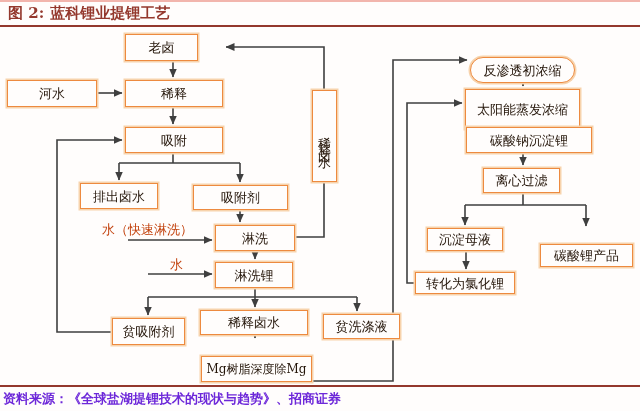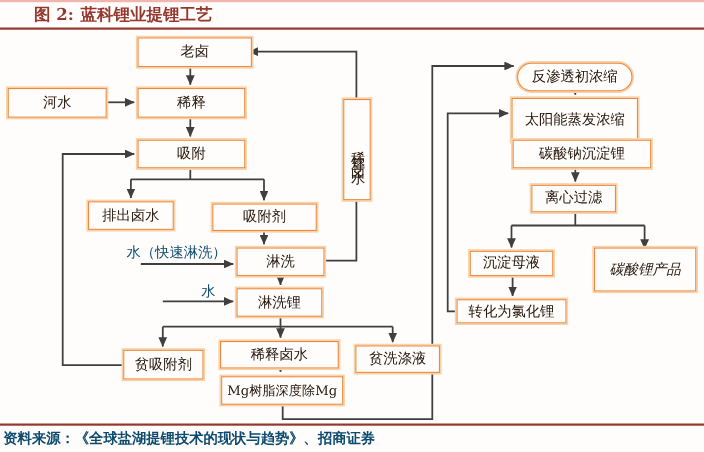--- a/index.html
+++ b/index.html
@@ -9,37 +9,37 @@
     --line:#3F3F3F;
     --top-rule:#F2B5AD;
   }
   html,body{margin:0;padding:0;background:#ffffff;}
   .page{
     position:relative;width:640px;height:411px;overflow:hidden;
     background:#FFFDFC;
     font-family:"DejaVu Serif","Liberation Serif",serif;
   }
   .rule-top{position:absolute;left:0;top:0;width:640px;height:2px;background:var(--top-rule,#F2B5AD);}
-  .title-bar{position:absolute;left:8px;top:4px;font-size:15px;font-weight:bold;color:var(--accent,#94382D);white-space:nowrap;margin-left:23px;}
+  .title-bar{position:absolute;left:8px;top:4px;font-size:15px;font-weight:bold;color:var(--accent,#94382D);white-space:nowrap;}
   .title-bar .prefix{margin-right:6px;}
   .rule-title{position:absolute;left:0;top:25px;width:640px;height:2px;background:var(--accent,#94382D);}
   .rule-bottom{position:absolute;left:0;top:385px;width:640px;height:2px;background:var(--accent,#94382D);}
-  .source{position:absolute;left:3px;top:390px;font-size:13px;font-weight:600;color:#0c4a6e;white-space:nowrap;}
+  .source{position:absolute;left:3px;top:390px;font-size:13px;font-weight:600;color:#6d28d9;white-space:nowrap;}
   svg.wires{position:absolute;left:0;top:0;z-index:1;}
   .node{
     position:absolute;z-index:2;box-sizing:border-box;
     background:#FFFDFC;
     border:1.5px solid var(--box-border,#ED8A3F);
     box-shadow:0 0 0 1.5px var(--box-glow,#F7D3AC);
     display:flex;align-items:center;justify-content:center;
     font-size:13px;color:#241509;white-space:nowrap;line-height:1;
   }
   .node.small{font-size:12px;}
   .node.vertical{writing-mode:vertical-rl;text-orientation:upright;letter-spacing:6px;padding-top:6px;}
-  .free-label{position:absolute;z-index:2;font-size:13px;color:#0c4a6e;white-space:nowrap;margin-left:13px;}
+  .free-label{position:absolute;z-index:2;font-size:13px;color:#c2410c;white-space:nowrap;}
 </style>
 </head>
 <body>
 
 <div class="page">
 
   <div class="rule-top"></div>
 
   <div class="title-bar">
     <span class="prefix">图 2:</span><span>蓝科锂业提锂工艺</span>
@@ -76,39 +76,39 @@
       <path d="M523 117 L523 124" marker-end="url(#ah)"></path>
       <path d="M523 153 L523 165" marker-end="url(#ah)"></path>
       <path d="M523 193 V205 M465 205 H586"></path>
       <path d="M465 205 L465 225" marker-end="url(#ah)"></path>
       <path d="M586 205 L586 226" marker-end="url(#ah)"></path>
       <path d="M466 251 L466 269" marker-end="url(#ah)"></path>
       <path d="M415 283 L407 283 L407 103 L462 103" marker-end="url(#ah)"></path>
     </g>
   </svg>
 
-  <div class="node" style="left:125px;top:34px;width:104px;height:27px;">老卤</div>
+  <div class="node" style="left:125px;top:34px;width:73px;height:27px;">老卤</div>
   <div class="node" style="left:7px;top:80px;width:90px;height:27px;">河水</div>
   <div class="node" style="left:125px;top:127px;width:98px;height:26px;">吸附</div>
   <div class="node" style="left:125px;top:80px;width:98px;height:27px;">稀释</div>
   <div class="node" style="left:80px;top:183px;width:78px;height:26px;">排出卤水</div>
   <div class="node" style="left:193px;top:185px;width:95px;height:25px;">吸附剂</div>
   <div class="node" style="left:215px;top:225px;width:80px;height:26px;">淋洗</div>
   <div class="node" style="left:215px;top:262px;width:78px;height:26px;">淋洗锂</div>
   <div class="node" style="left:112px;top:318px;width:73px;height:27px;">贫吸附剂</div>
   <div class="node" style="left:200px;top:310px;width:108px;height:25px;">稀释卤水</div>
   <div class="node" style="left:323px;top:314px;width:77px;height:25px;">贫洗涤液</div>
-  <div class="node small" style="left:201px;top:342px;width:111px;height:26px;text-align:center;">Mg树脂深度除Mg</div>
+  <div class="node small" style="left:201px;top:356px;width:111px;height:26px;text-align:center;">Mg树脂深度除Mg</div>
   <div class="node vertical" style="left:312px;top:90px;width:25px;height:92px;">稀释卤水</div>
   <div class="node" style="left:470px;top:57px;width:105px;height:26px;border-radius:13px;">反渗透初浓缩</div>
   <div class="node" style="left:465px;top:89px;width:115px;height:40px;">太阳能蒸发浓缩</div>
   <div class="node" style="left:466px;top:127px;width:126px;height:26px;">碳酸钠沉淀锂</div>
   <div class="node" style="left:483px;top:168px;width:77px;height:25px;">离心过滤</div>
   <div class="node" style="left:427px;top:228px;width:76px;height:23px;">沉淀母液</div>
-  <div class="node" style="left:540px;top:225px;width:93px;height:40px;font-style:italic;">碳酸锂产品</div>
+  <div class="node" style="left:540px;top:244px;width:93px;height:23px;">碳酸锂产品</div>
   <div class="node" style="left:415px;top:272px;width:100px;height:22px;">转化为氯化锂</div>
 
   <div class="free-label" style="left:102px;top:221px;">水（快速淋洗）</div>
   <div class="free-label" style="left:170px;top:256px;">水</div>
 
   <div class="rule-bottom"></div>
   <div class="source">资料来源：《全球盐湖提锂技术的现状与趋势》、招商证券</div>
 
 </div>
 

